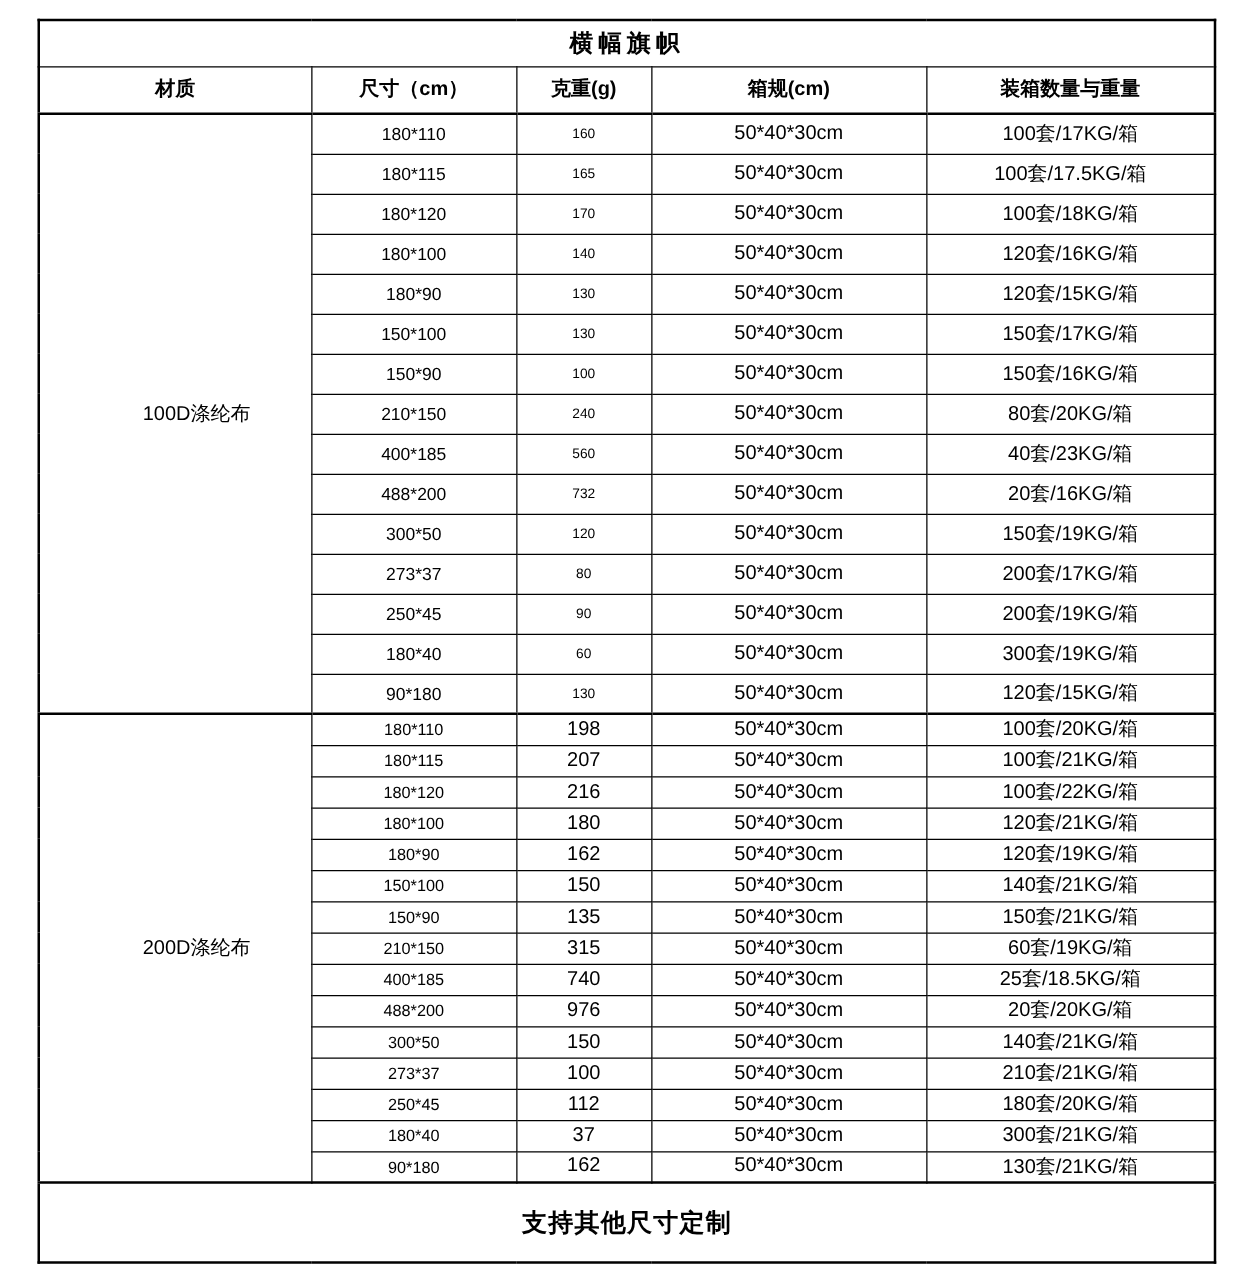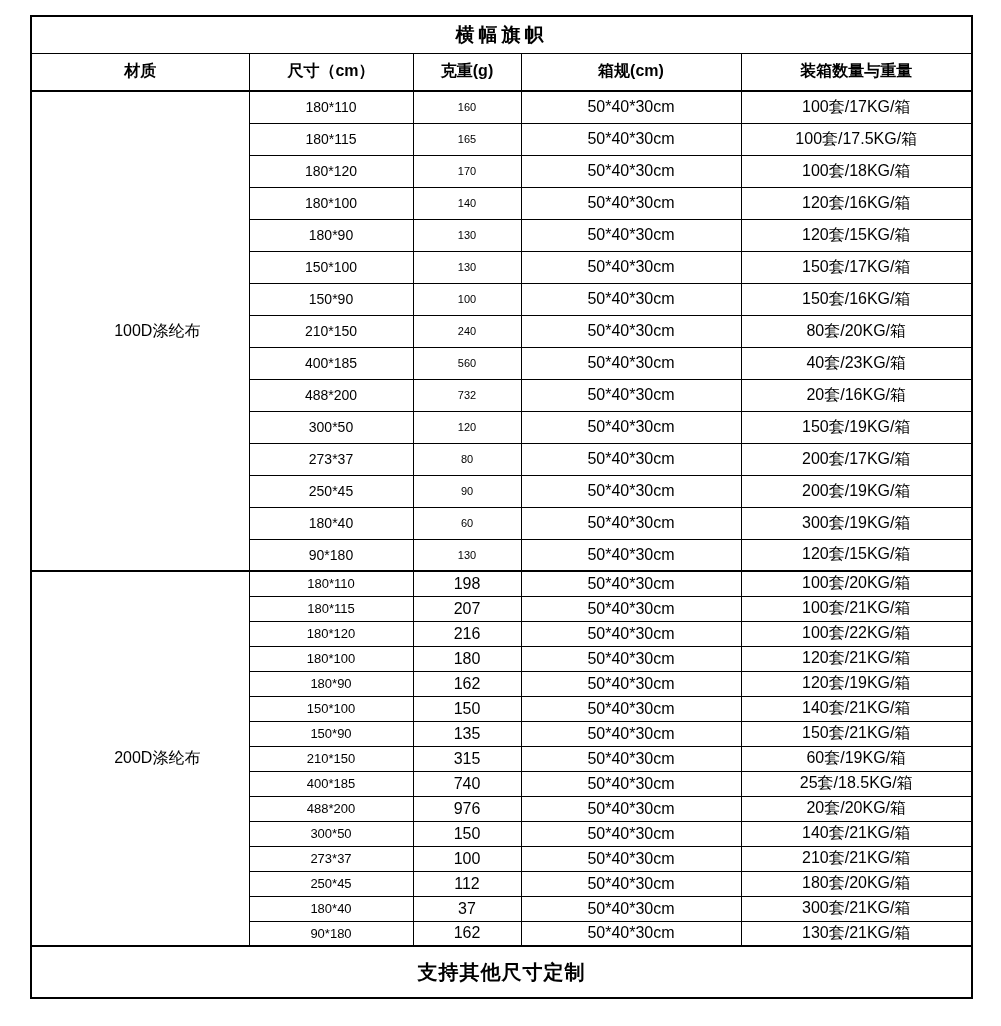--- a/index.html
+++ b/index.html
@@ -44,21 +44,21 @@
   }
   .material-cell { font-size: 16px; padding-left: 34px; }
   .g1-row td { height: 32px; font-size: 16px; }
   .g2-row td { height: 25px; font-size: 16px; }
   .g1-row .size-cell { font-size: 14px; }
   .g2-row .size-cell { font-size: 13px; }
   .g1-row .weight-cell { font-size: 11px; }
   .g2-row .weight-cell { font-size: 16px; }
   tr.group-sep td { border-top: 2px solid #000; }
   .footer-cell {
-    height: 52px;
+    height: 64px;
     font-size: 20px;
     font-weight: bold;
     border-top: 2px solid #000;
     letter-spacing: 1px;
   }
 </style>
 </head>
 <body>
 
 <div class="sheet">

